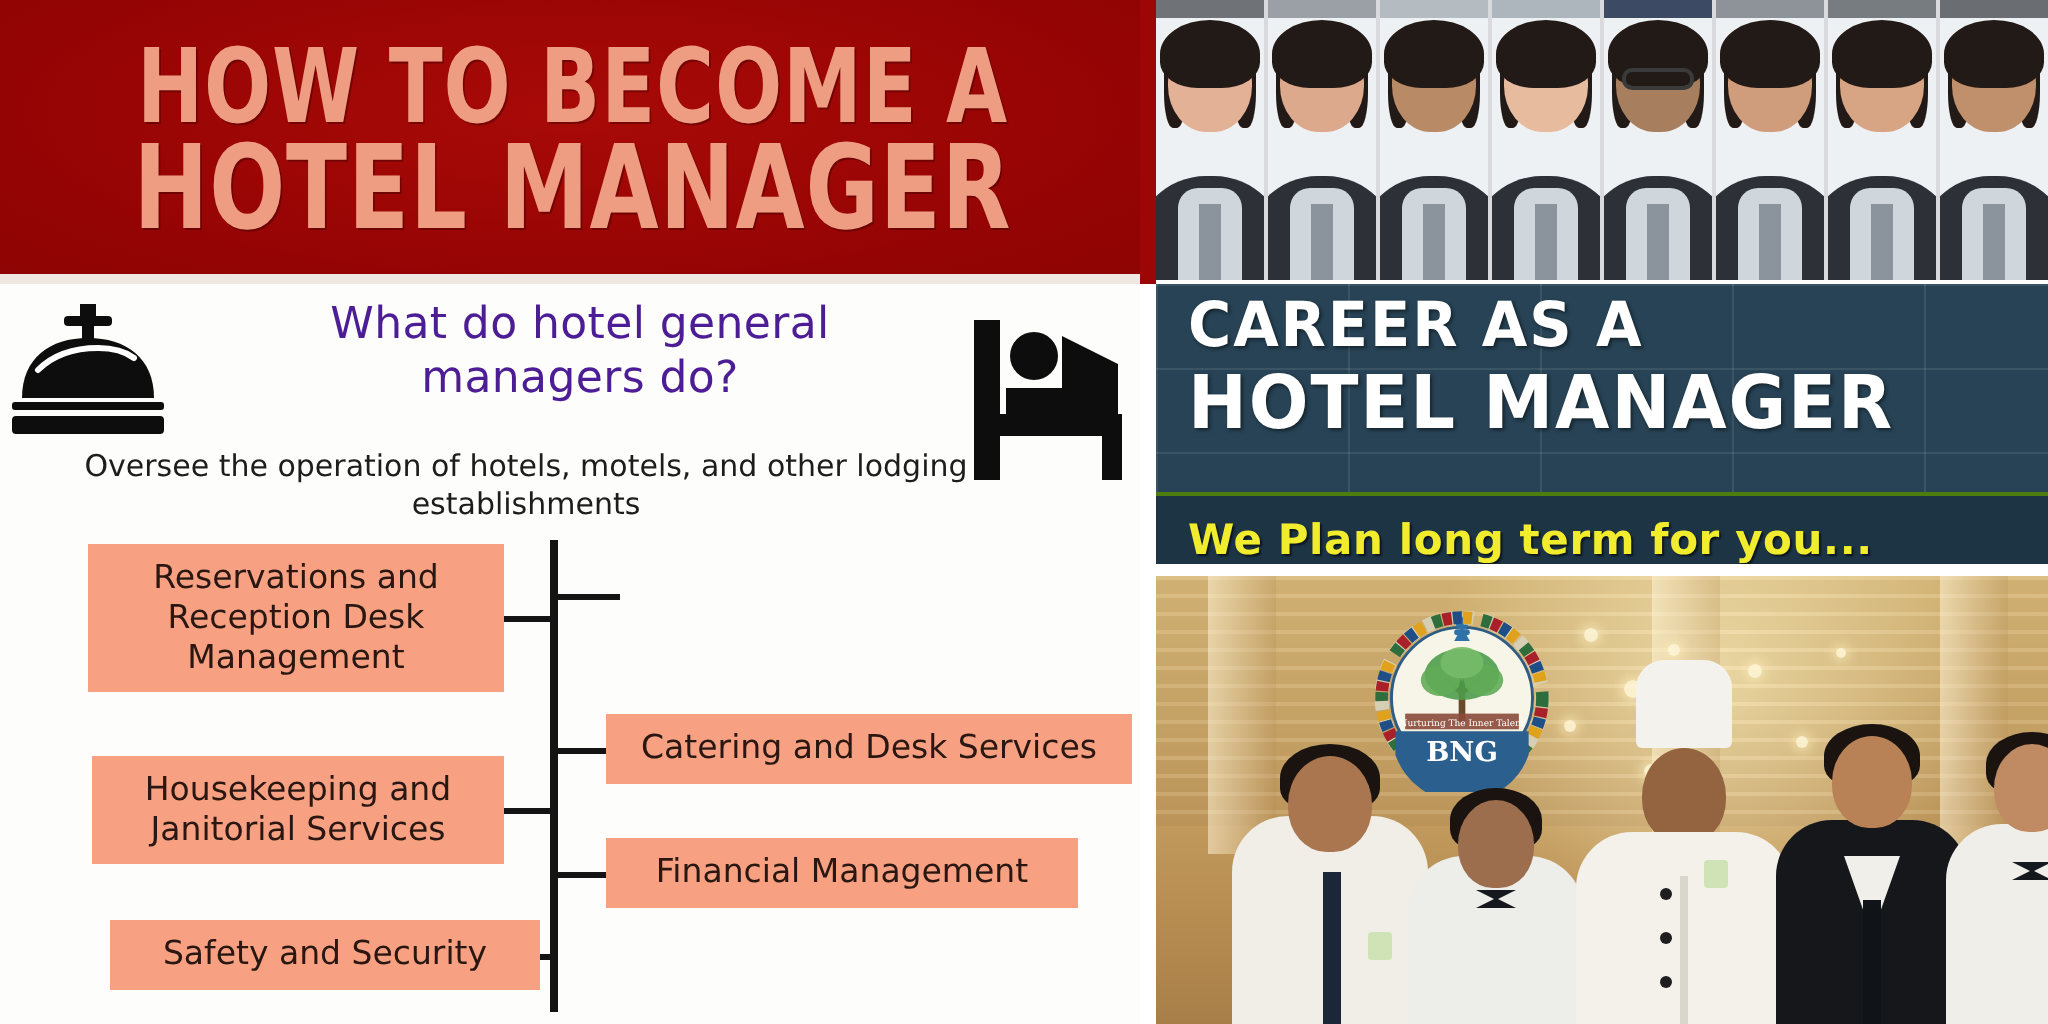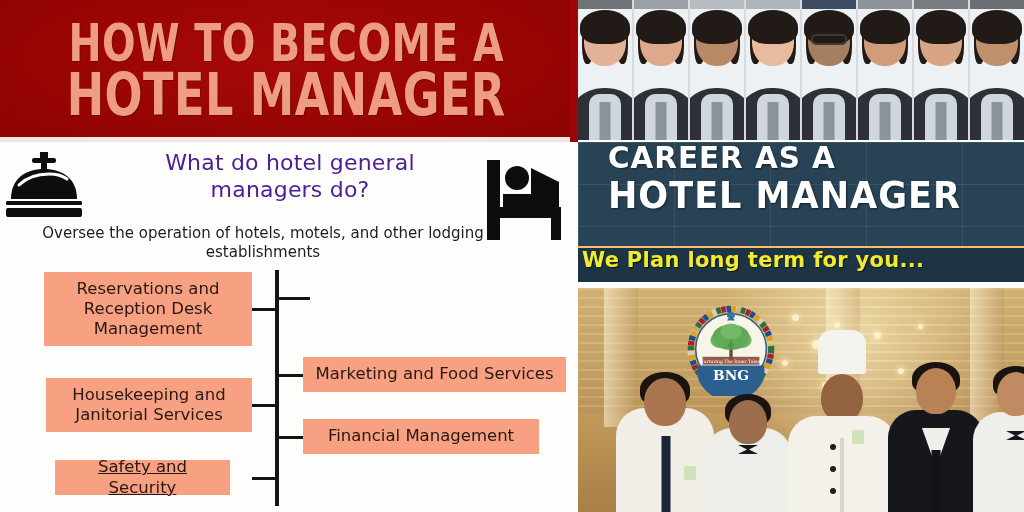--- a/index.html
+++ b/index.html
@@ -44,21 +44,21 @@
 
   .nbox { position:absolute; background:#f7a182; color:#2a1712;
       font-family:"DejaVu Sans", sans-serif; font-size:16.5px; line-height:1.22;
       display:flex; align-items:center; justify-content:center; text-align:center;
       padding:3px 8px; }
   .connector { position:absolute; height:3px; background:#141414; }
 
   
   .b-reserv  { left:44px;  top:4px;   width:208px; height:74px; }
   .b-house   { left:46px;  top:110px; width:206px; height:54px; }
-  .b-safety  { left:55px;  top:192px; width:175px; height:35px;text-decoration:underline; }
+  .b-safety  { left:55px;  top:192px; width:215px; height:35px; }
   
   .b-market  { left:308px; top:3px;   width:245px; height:54px; }
   .b-cater   { left:303px; top:89px;  width:263px; height:35px; }
   .b-finance { left:303px; top:151px; width:236px; height:35px; }
 
   
   .c-reserv  { left:252px; top:40px;  width:25px; }
   .c-house   { left:252px; top:136px; width:25px; }
   .c-safety  { left:252px; top:209px; width:25px; }
   .c-market  { left:277px; top:29px;  width:33px; }
@@ -91,29 +91,29 @@
 
   
   .career-banner { position:absolute; left:8px; top:142px; width:446px; height:140px;
       background:#274355; overflow:hidden; }
   .grid-lines { position:absolute; inset:0;
       background-image:
         linear-gradient(rgba(255,255,255,.09) 1px, transparent 1px),
         linear-gradient(90deg, rgba(255,255,255,.09) 1px, transparent 1px);
       background-size:96px 42px; }
   .career-inner { position:absolute; left:0; top:0; width:100%; height:84px;
-      display:flex; flex-direction:column; padding-left:30px; }
+      display:flex; flex-direction:column; justify-content:center; padding-left:16px; }
   .career-l1, .career-l2 { color:#ffffff; font-weight:bold;
       font-family:"DejaVu Sans", sans-serif; line-height:1.0;
       letter-spacing:1px; text-shadow:1px 1px 2px rgba(0,0,0,.5); }
   .career-l1 { font-size:31px; transform:scaleX(0.95); transform-origin:left center; }
   .career-l2 { font-size:37px; margin-top:4px; transform:scaleX(0.95); transform-origin:left center; }
   .tagline-bar { position:absolute; left:0; bottom:0; width:100%; height:36px;
-      background:#1d3445; border-top:2px solid #fdba74;
-      display:flex; align-items:flex-start; padding-left:4px; }
+      background:#1d3445; border-top:2px solid #4d7c0f;
+      display:flex; align-items:flex-end; padding-left:16px; }
   .tagline { color:#f2ec2e; font-size:21px; font-weight:bold;
       font-family:"DejaVu Sans", sans-serif; letter-spacing:.3px;
       text-shadow:1px 1px 1px rgba(0,0,0,.6); }
 
   
   .team-photo { position:absolute; left:8px; top:288px; width:446px; height:224px;
       overflow:hidden;
       background:
         radial-gradient(circle at 62% 22%, rgba(255,240,190,.75) 0%, rgba(255,225,160,0) 42%),
         linear-gradient(180deg, #d8b877 0%, #c8a264 42%, #b98f53 72%, #a87f48 100%); }
@@ -188,21 +188,21 @@
       <div class="connector c-house"></div>
       <div class="connector c-safety"></div>
       <div class="connector c-market"></div>
       <div class="connector c-cater"></div>
       <div class="connector c-finance"></div>
 
       <div class="nbox b-house">Housekeeping and Janitorial Services</div>
       <div class="nbox b-reserv">Reservations and Reception Desk Management</div>
       <div class="nbox b-safety">Safety and Security</div>
 
-      <div class="nbox b-cater">Marketing and Food Services</div>
+      <div class="nbox b-cater">Catering and Desk Services</div>
       <div class="nbox b-finance">Financial Management</div>
     </div>
   </div>
 
   <div class="right-col">
     <div class="red-sliver"></div>
 
     <div class="photo-strip" id="photoStrip">
         <div class="head-cell">
           <div class="topband" style="background:#6f7276"></div>

